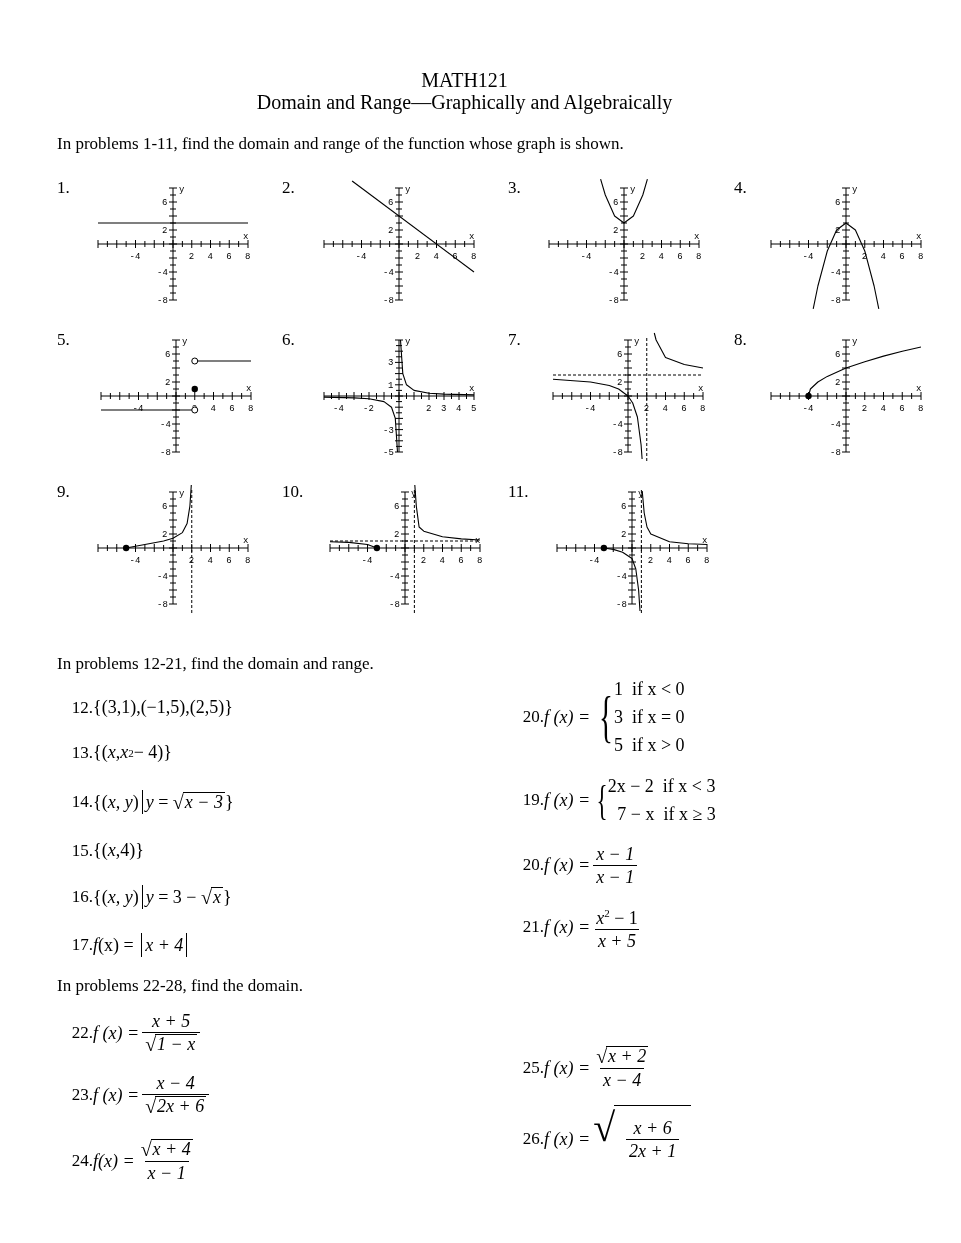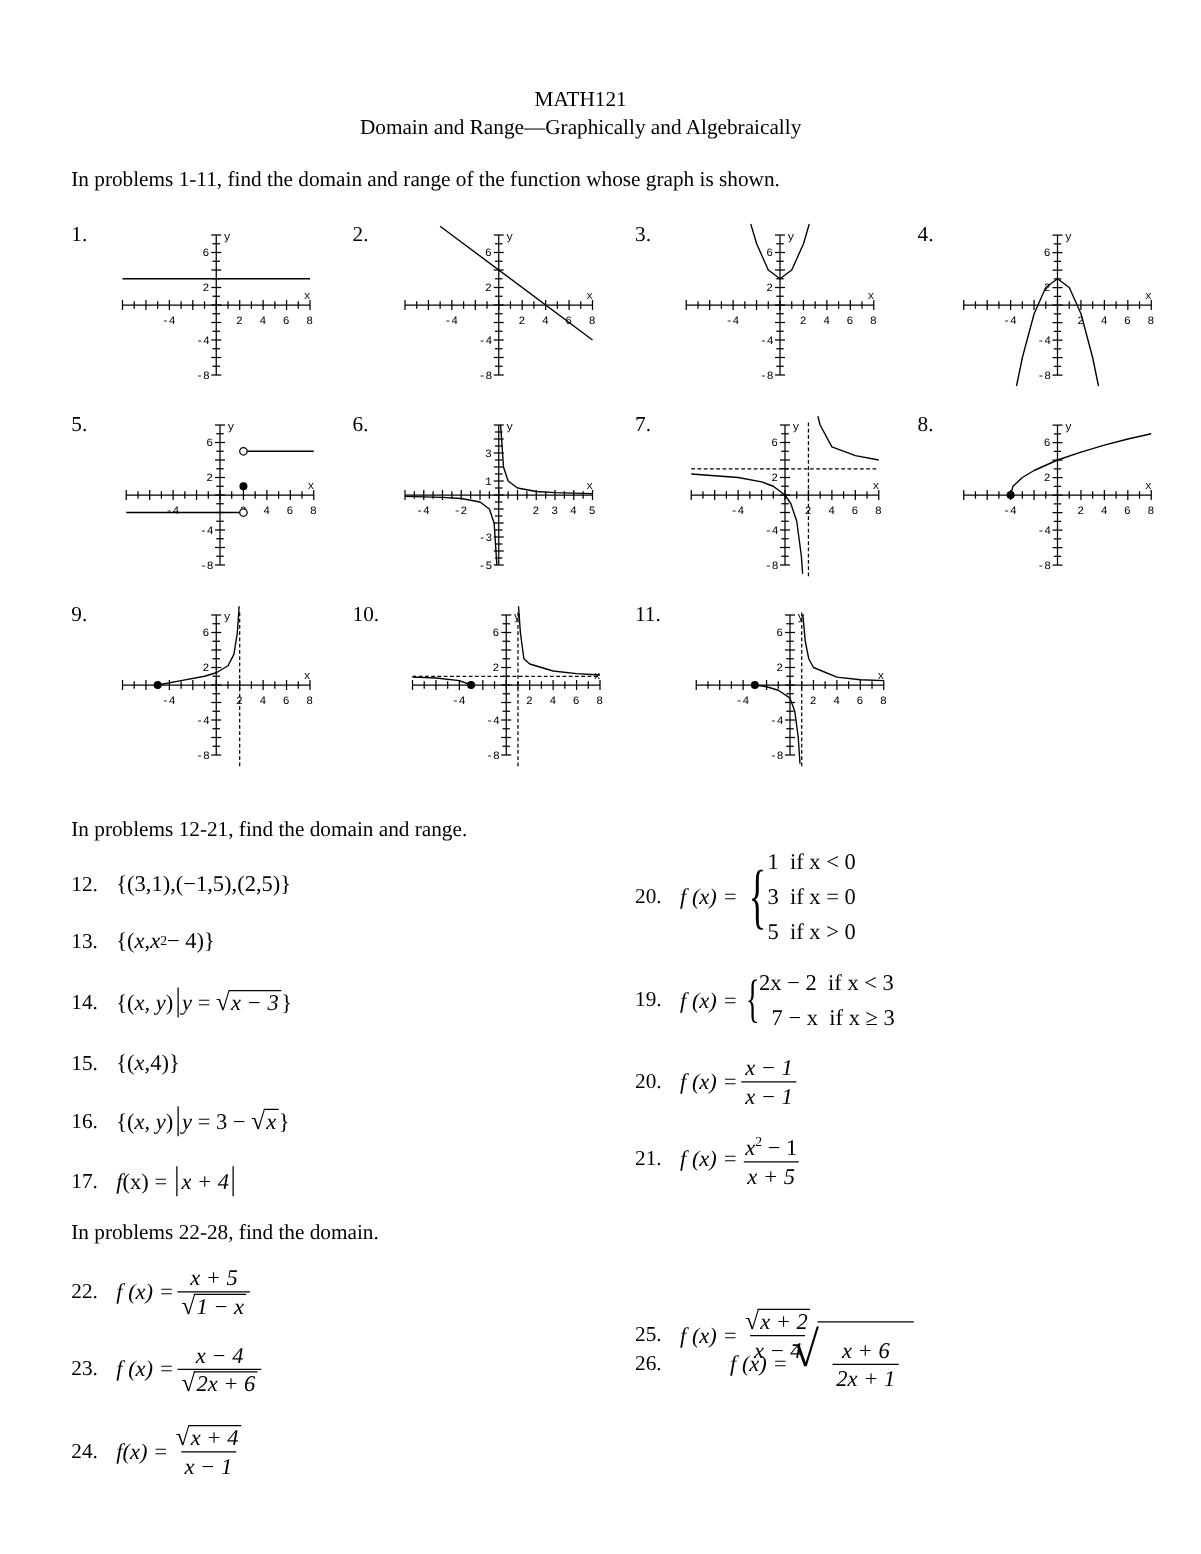--- a/index.html
+++ b/index.html
@@ -1,39 +1,39 @@
 <!DOCTYPE html>
 <html><head>
 <meta charset="utf-8">
 <style>
   html, body { margin: 0; padding: 0; background: #ffffff; }
   body { width: 961px; height: 1243px; position: relative; overflow: hidden;
          font-family: "Liberation Serif", "DejaVu Serif", serif; color: #000; }
   .abs { position: absolute; }
-  .title { left: 0; width: 929px; text-align: center; font-size: 17px; line-height: 24px; }
+  .title { left: 0; width: 929px; text-align: center; font-size: 20px; line-height: 24px; }
   .instr { font-size: 17px; left: 57px; }
   .num { font-size: 17px; }
   .graph { position: absolute; width: 170px; height: 135px; }
   .graph svg { width: 170px; height: 135px; overflow: visible; }
   .graph text { font-family: "Liberation Mono", "DejaVu Sans Mono", monospace; font-size: 9px; fill: #000; }
   .prob { position: absolute; font-size: 17px; display: flex; align-items: center; white-space: nowrap; }
-  .prob .pnum { display: inline-block; width: 36px; }
+  .prob .pnum { display: inline-block; width: 36px; text-align: right; }
   .math { font-family: "Liberation Serif", "DejaVu Serif", serif; font-size: 18px; display: inline-flex; align-items: center; }
   .it { font-style: italic; }
   .frac { display: inline-flex; flex-direction: column; align-items: center; vertical-align: middle; margin: 0 3px; }
   .frac .n { padding: 0 3px 1px; line-height: 20px; }
   .frac .d { border-top: 1px solid #000; padding: 1px 3px 0; line-height: 20px; }
   .sqrt { display: inline-flex; align-items: stretch; }
   .sqrt .rad { font-size: 20px; line-height: 20px; margin-right: -1px; }
   .sqrt .under { border-top: 1.5px solid #000; padding: 0 2px; line-height: 18px; }
   .cases { display: inline-flex; align-items: center; }
   .cases .brace { font-size: 58px; line-height: 58px; transform: scaleX(0.5); margin: 0 -6px 0 -4px; }
   .cases .brace2 { font-size: 42px; line-height: 42px; transform: scaleX(0.55); margin: 0 -5px 0 -4px; }
   .cases .rows { display: flex; flex-direction: column; }
-  .cases .rows div { line-height: 28px; }
+  .cases .rows div { line-height: 28px; text-align: center; }
   .bar { display: inline-block; border-left: 1.3px solid #000; height: 24px; margin: 0 3px; }
 </style>
 </head>
 <body>
 
 <div class="abs title" style="top:68px;">MATH121</div>
 <div class="abs title" style="top:90px;">Domain and Range—Graphically and Algebraically</div>
 
 <div class="abs instr" style="top:134px;">In problems 1-11, find the domain and range of the function whose graph is shown.</div>
 
@@ -824,21 +824,21 @@
     <span class="frac">
       <span class="n"><span class="sqrt">
             <span class="rad">√</span>
             <span class="under it">x + 2</span>
           </span></span>
       <span class="d it">x − 4</span>
     </span>
   </span>
 </div>
 
-<div class="prob" style="left:508px;top:1066px;height:50px;gap:40px;">
+<div class="prob" style="left:508px;top:1114px;height:50px;">
   <span class="pnum">26.</span>
   <span class="math">
     <span class="it">f (x) =</span>
     <span class="sqrt" style="margin-left:3px;">
       <span class="rad" style="font-size:40px;line-height:46px;">√</span>
       <span class="under" style="padding:0;line-height:normal;">
         <span class="frac" style="margin:12px;">
           <span class="n it">x + 6</span>
           <span class="d it">2x + 1</span>
         </span>

